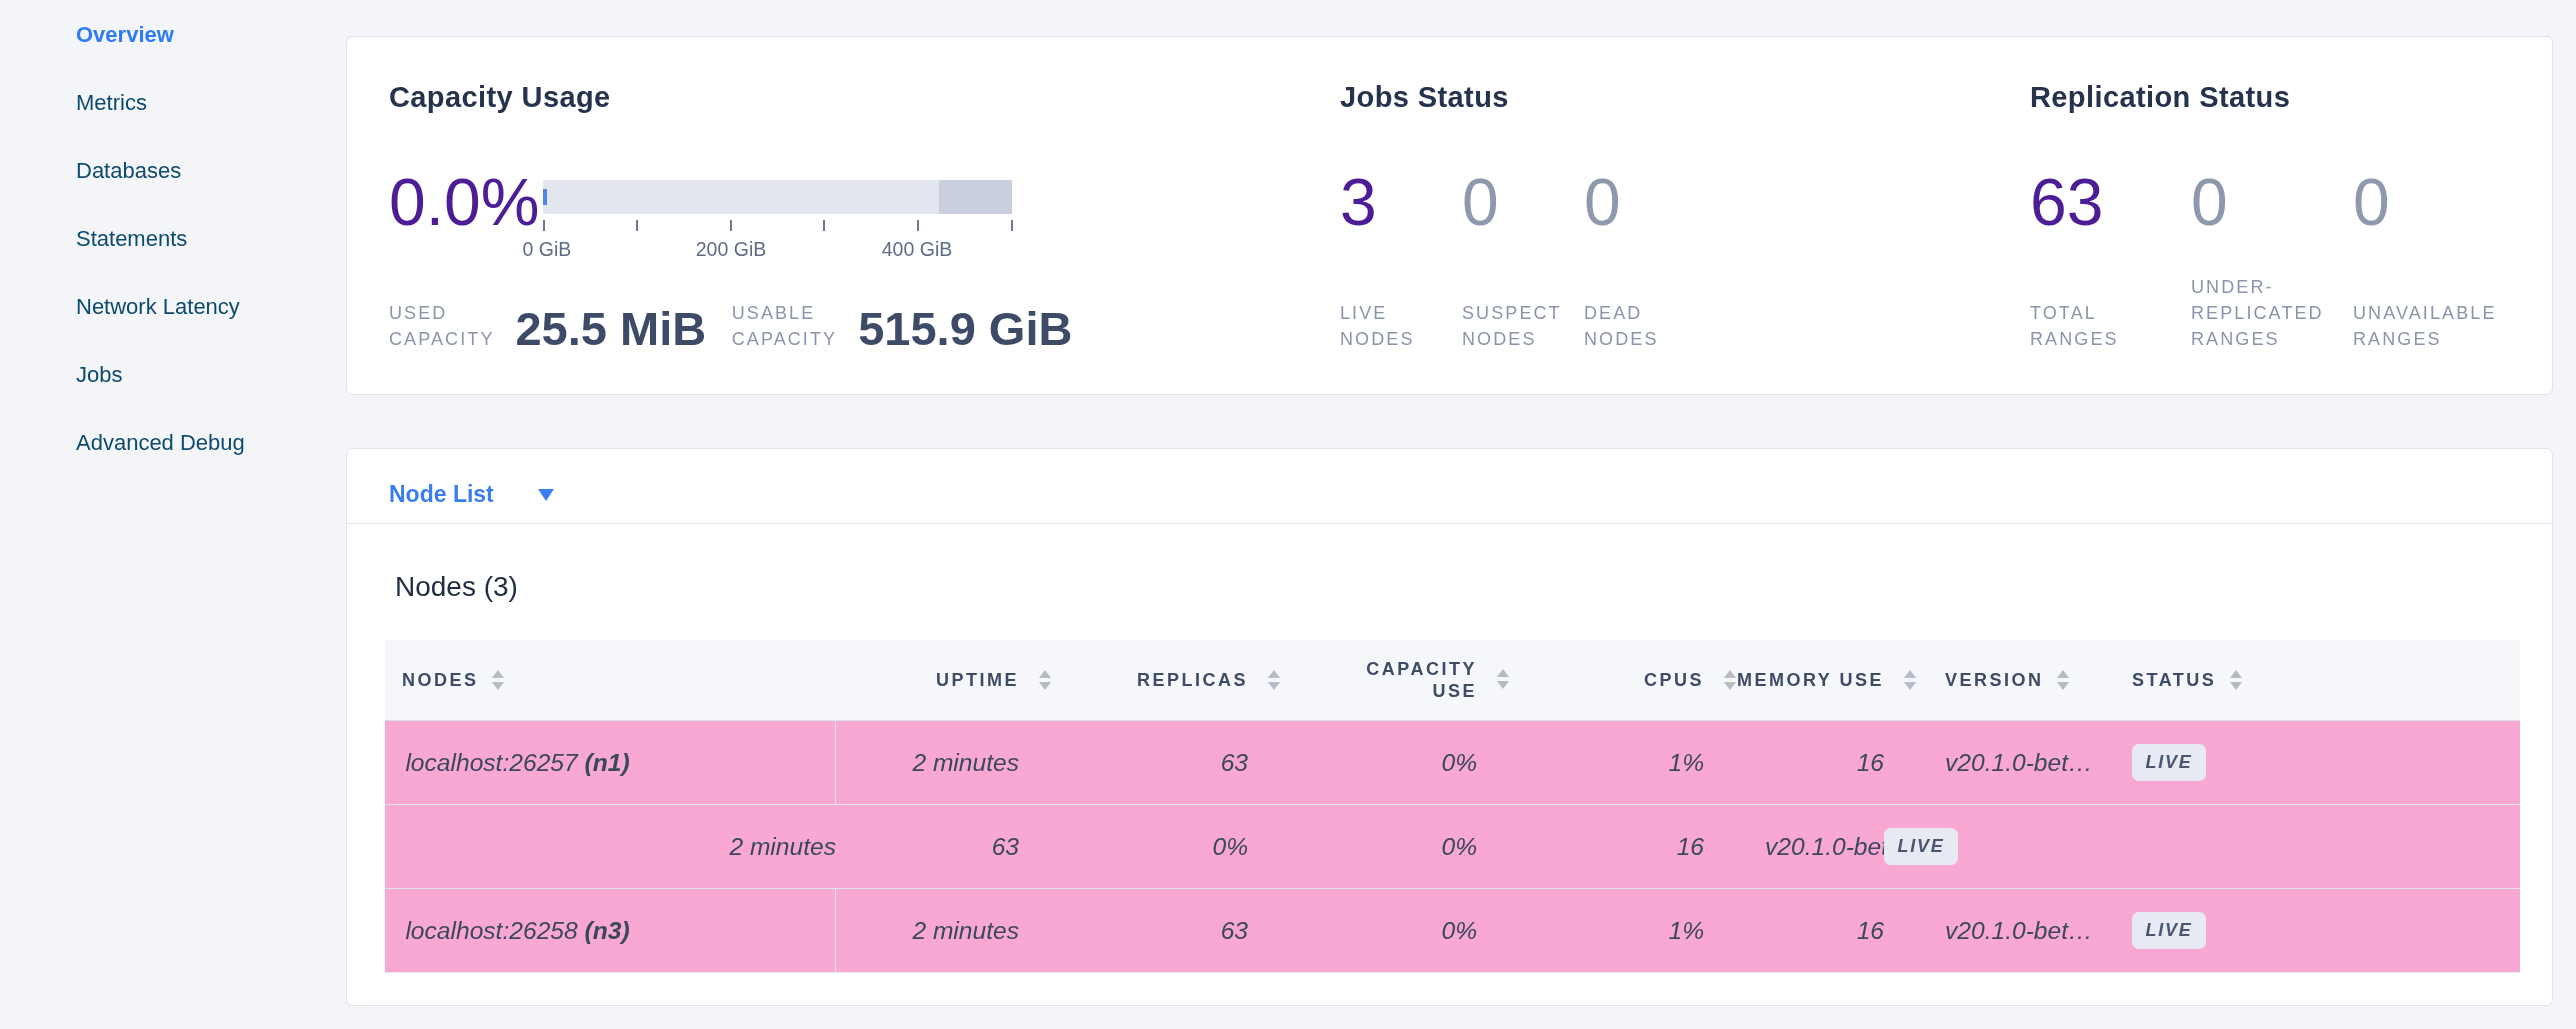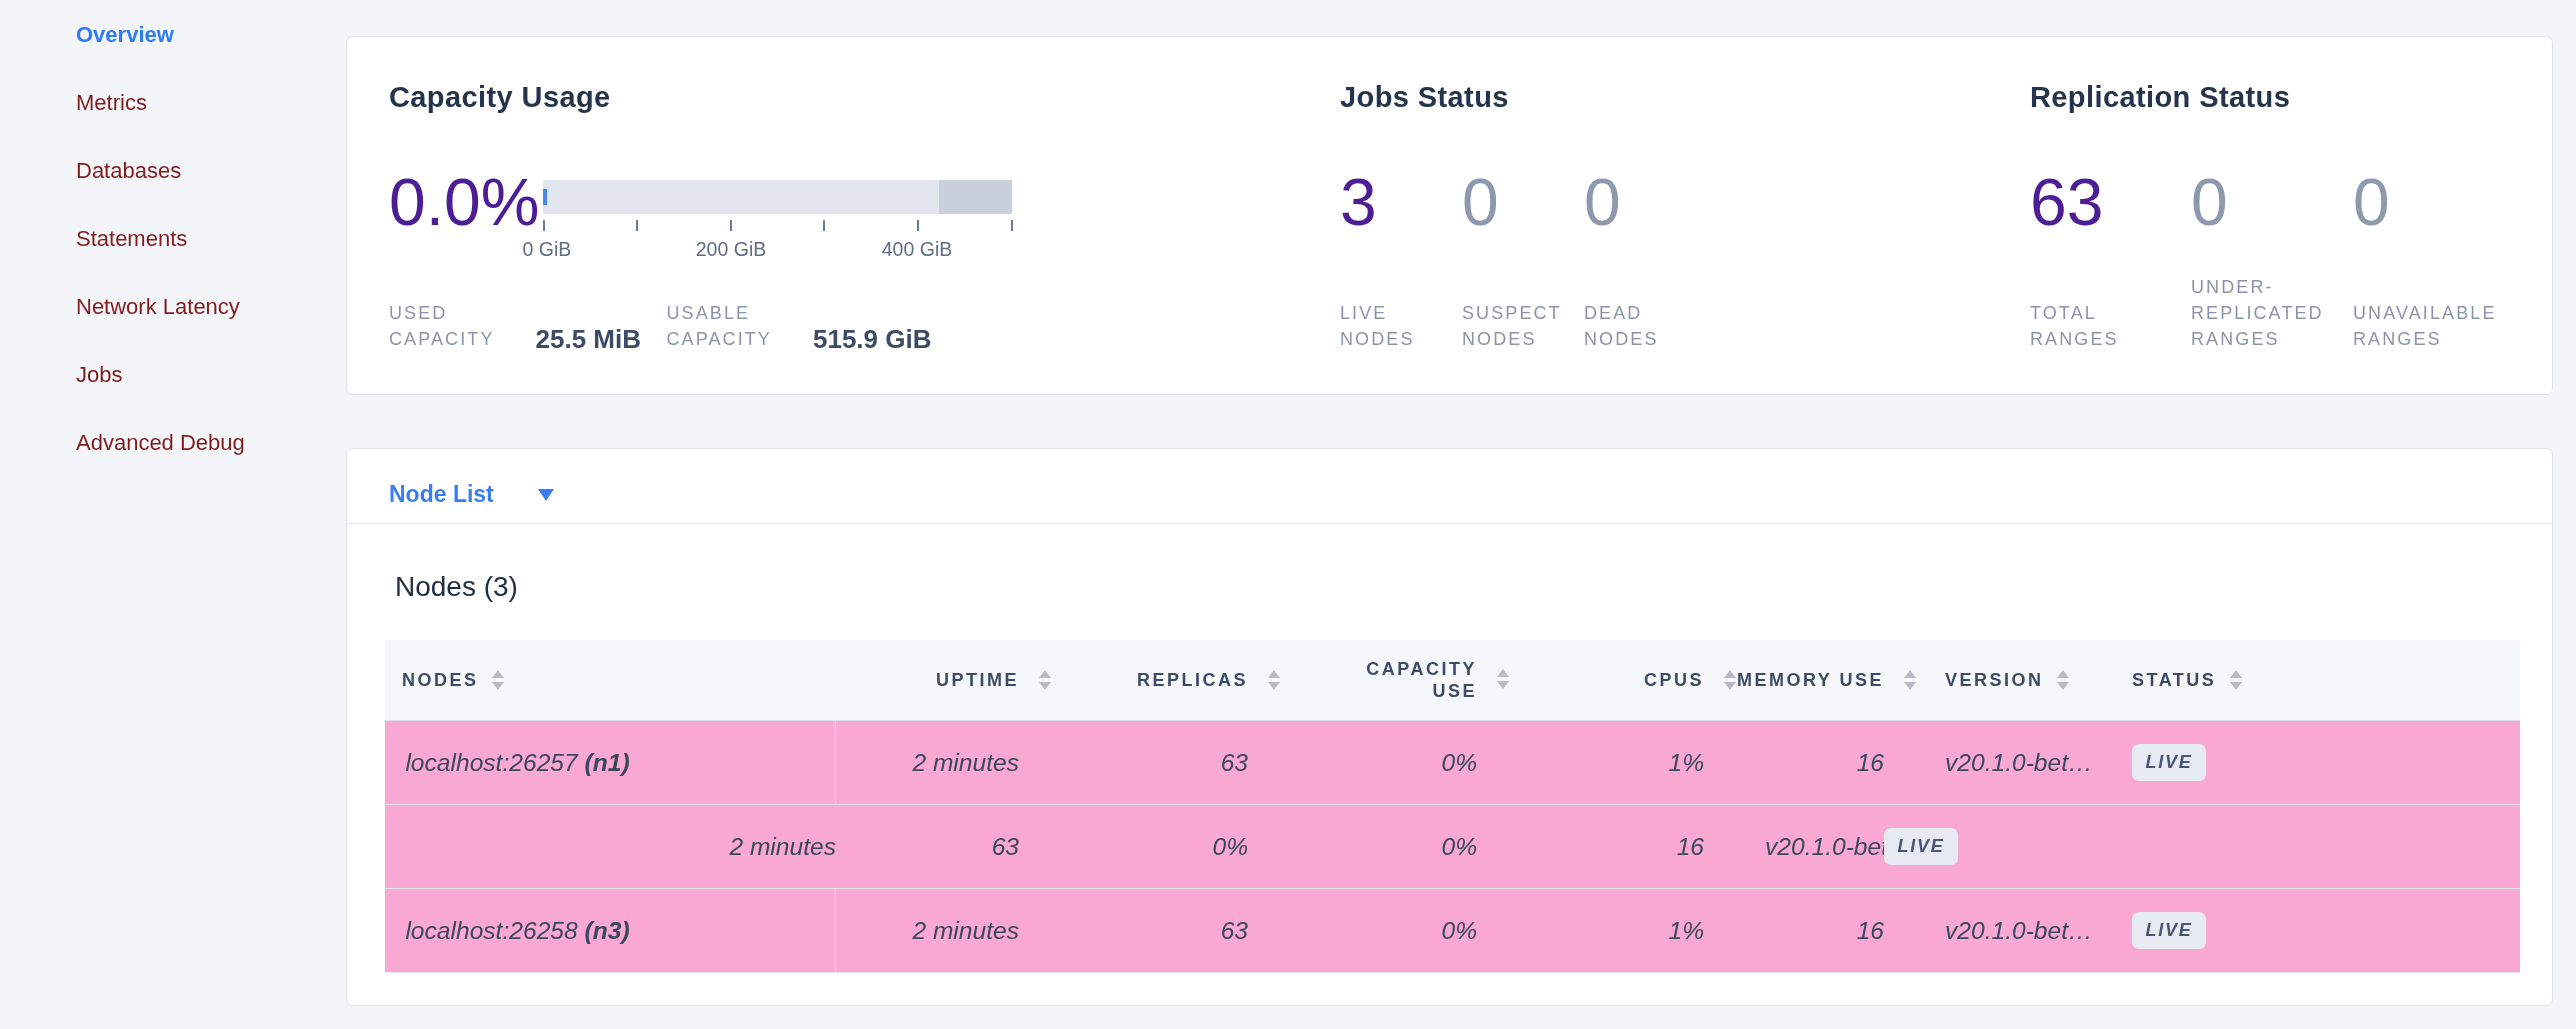--- a/index.html
+++ b/index.html
@@ -7,21 +7,21 @@
   .screen {
     position:relative; width:2576px; height:1030px;
     background:#f3f5f9; overflow:hidden;
     font-family:"Liberation Sans", sans-serif;
     -webkit-font-smoothing:antialiased;
   }
   
   .sidebar { position:absolute; left:0; top:0.8px; width:346px;margin-left:48px; }
   .side-item {
     height:68px; line-height:68px; padding-left:28px;
-    font-size:22px; color:#7f1d1d; cursor:pointer; white-space:nowrap;
+    font-size:22px; color:#0c4a6e; cursor:pointer; white-space:nowrap;
   }
   .side-item.active { color:#2d7bf5; font-weight:700; }
   
   .card {
     position:absolute; left:346px; width:2207px;
     background:#ffffff; border:0.8px solid #dfe3eb; border-radius:6.8px;
   }
   .card1 { top:36px; height:359px;padding-left:40px; }
   .card2 { top:448px; height:558px; }
   
@@ -43,21 +43,21 @@
   .cap-bar { position:absolute; left:196px; top:143px; width:469px; height:34px; background:#e3e6ee; border-radius:1.7px; }
   .cap-bar .other { position:absolute; right:0; top:0; width:73px; height:34px; background:#c9cfdc; border-radius:0 1.7px 1.7px 0; }
   .cap-bar .used { position:absolute; left:0; top:9.3px; width:4.2px; height:15.3px; background:#4a85f0; }
   .tick { position:absolute; top:183px; width:1.7px; height:11px; background:#6b7890; }
   .tick-label {
     position:absolute; top:201px; transform:translateX(-50%);
     font-size:19.5px; color:#5f6c86; white-space:nowrap;
   }
   .cap-stats { position:absolute; left:42px; bottom:42px; display:flex; align-items:flex-start; }
   .cap-stat { display:flex; align-items:flex-end; }
-  .cap-value { font-size:26px; font-weight:700; color:#3e4b66; line-height:1.0; margin-left:41px; white-space:nowrap; }
+  .cap-value { font-size:47px; font-weight:700; color:#3e4b66; line-height:1.0; margin-left:21px; white-space:nowrap; }
   .cap-stat + .cap-stat { margin-left:25.5px; }
   
   .nodelist-row { position:absolute; left:42px; top:32px; display:flex; align-items:center; cursor:pointer;text-align:right; }
   .nodelist-label { font-size:23px; font-weight:700; color:#3a7df0; white-space:nowrap; }
   .caret-down {
     width:0; height:0; margin-left:44px;
     border-left:8.5px solid transparent; border-right:8.5px solid transparent;
     border-top:12px solid #3a7df0;
   }
   .card2-divider { position:absolute; left:0; right:0; top:74px; height:0.8px; background:#e4e7ed; }

